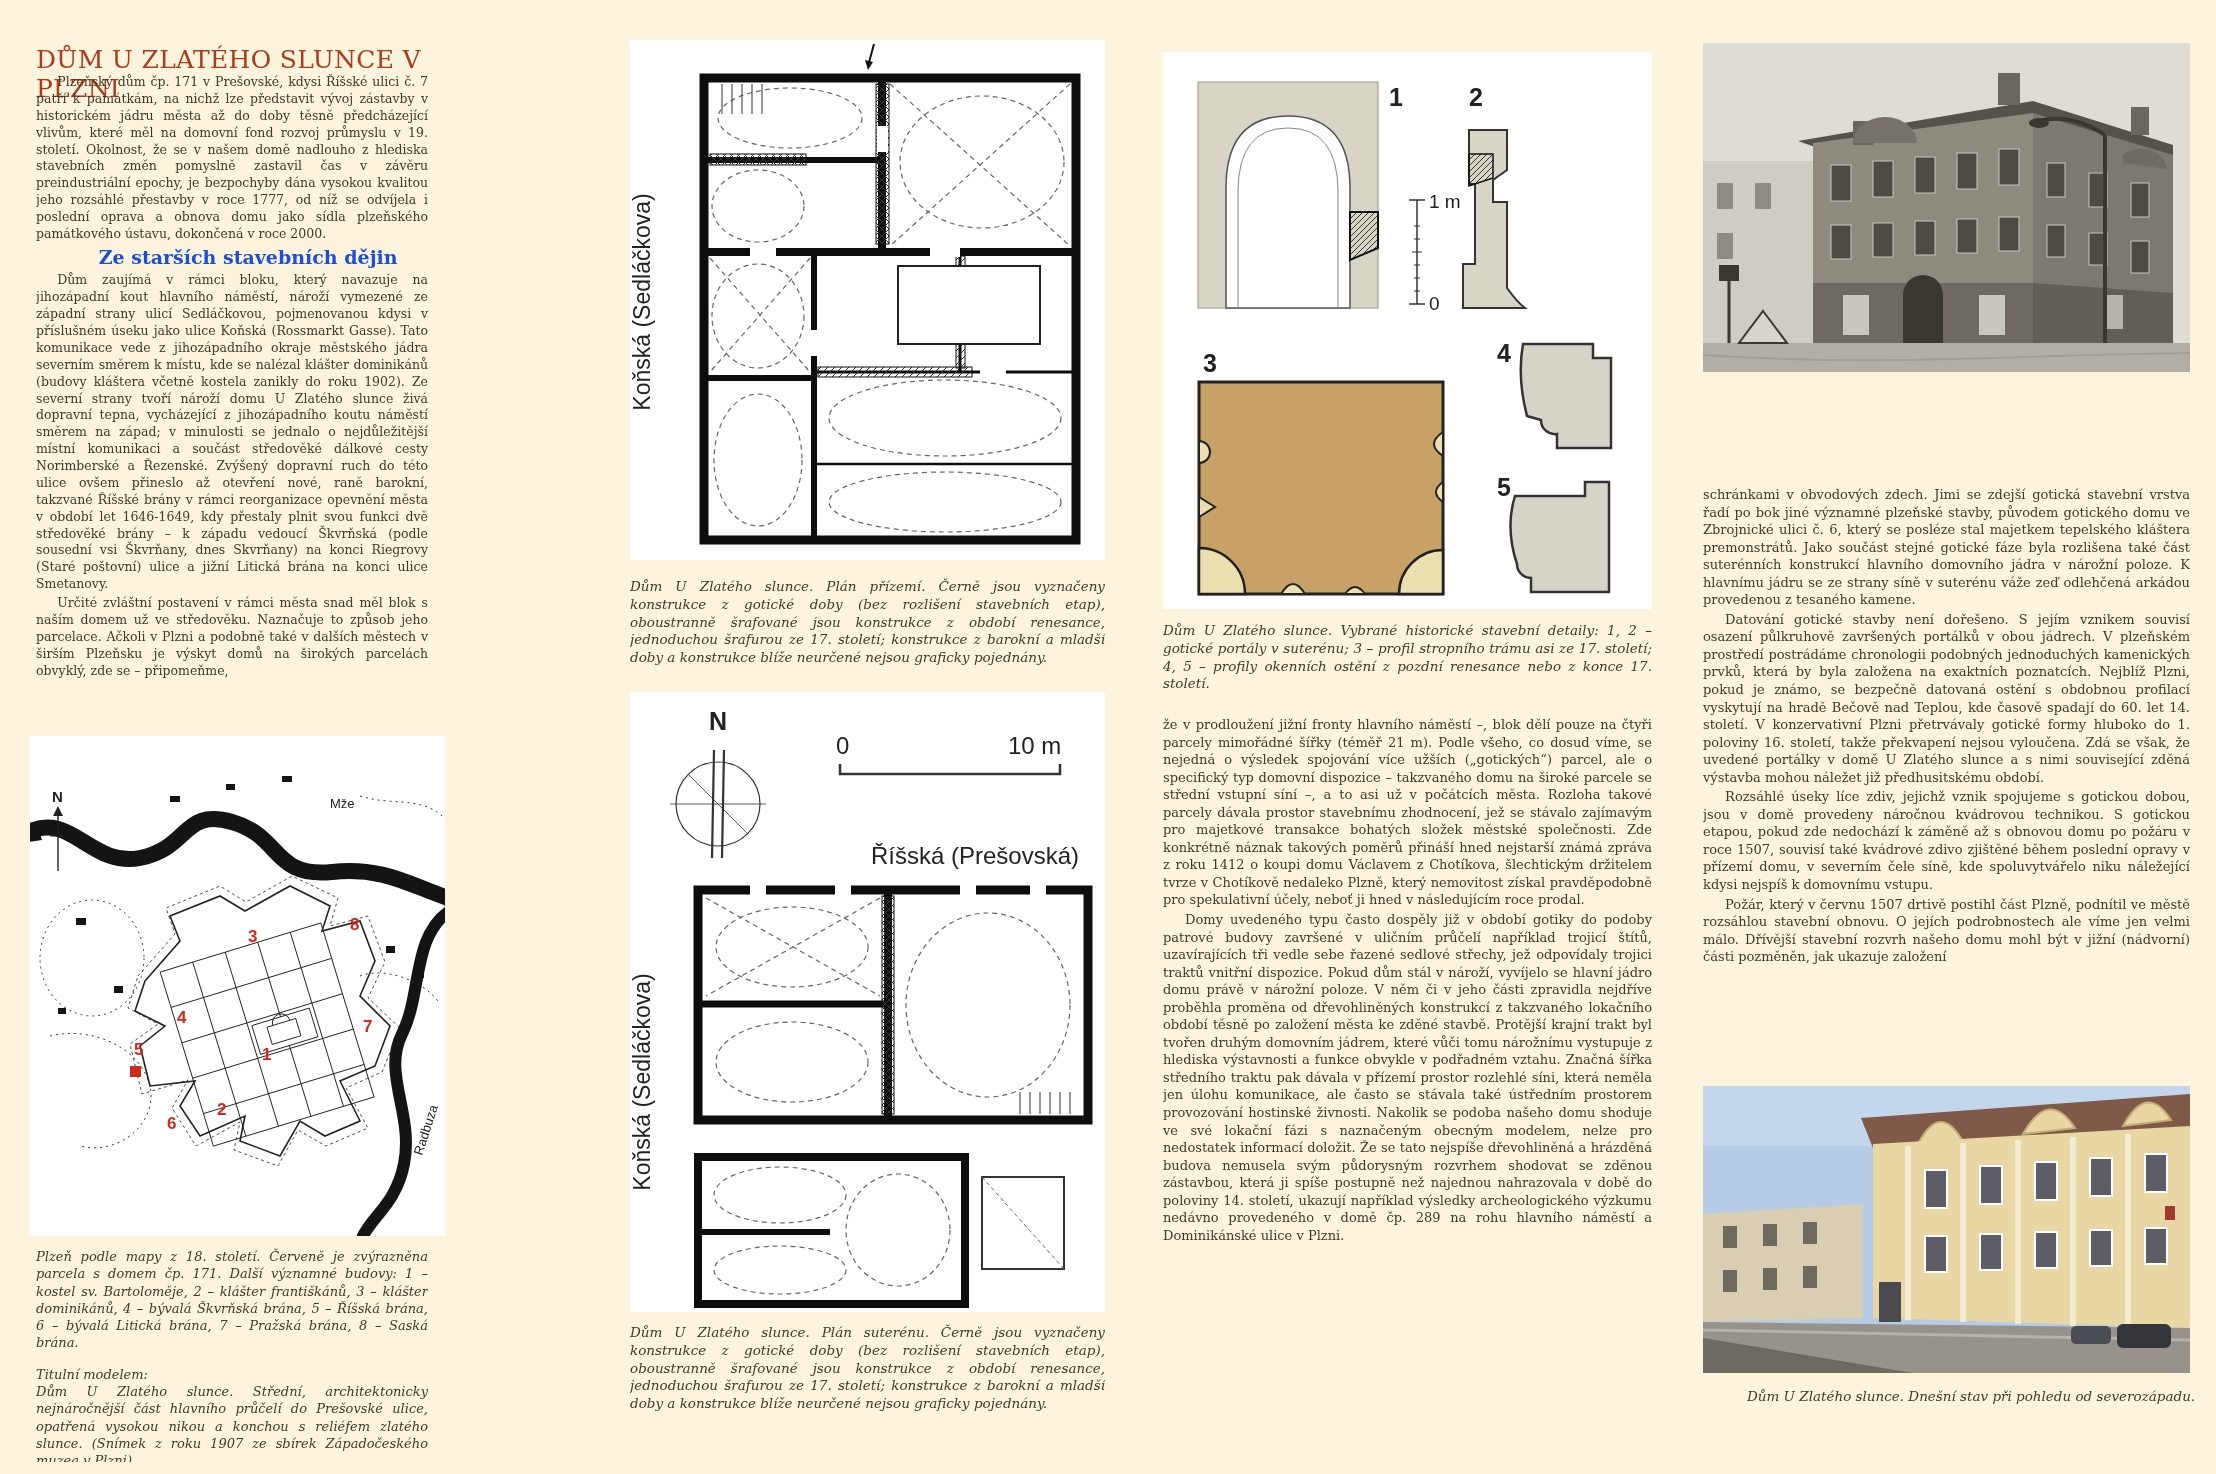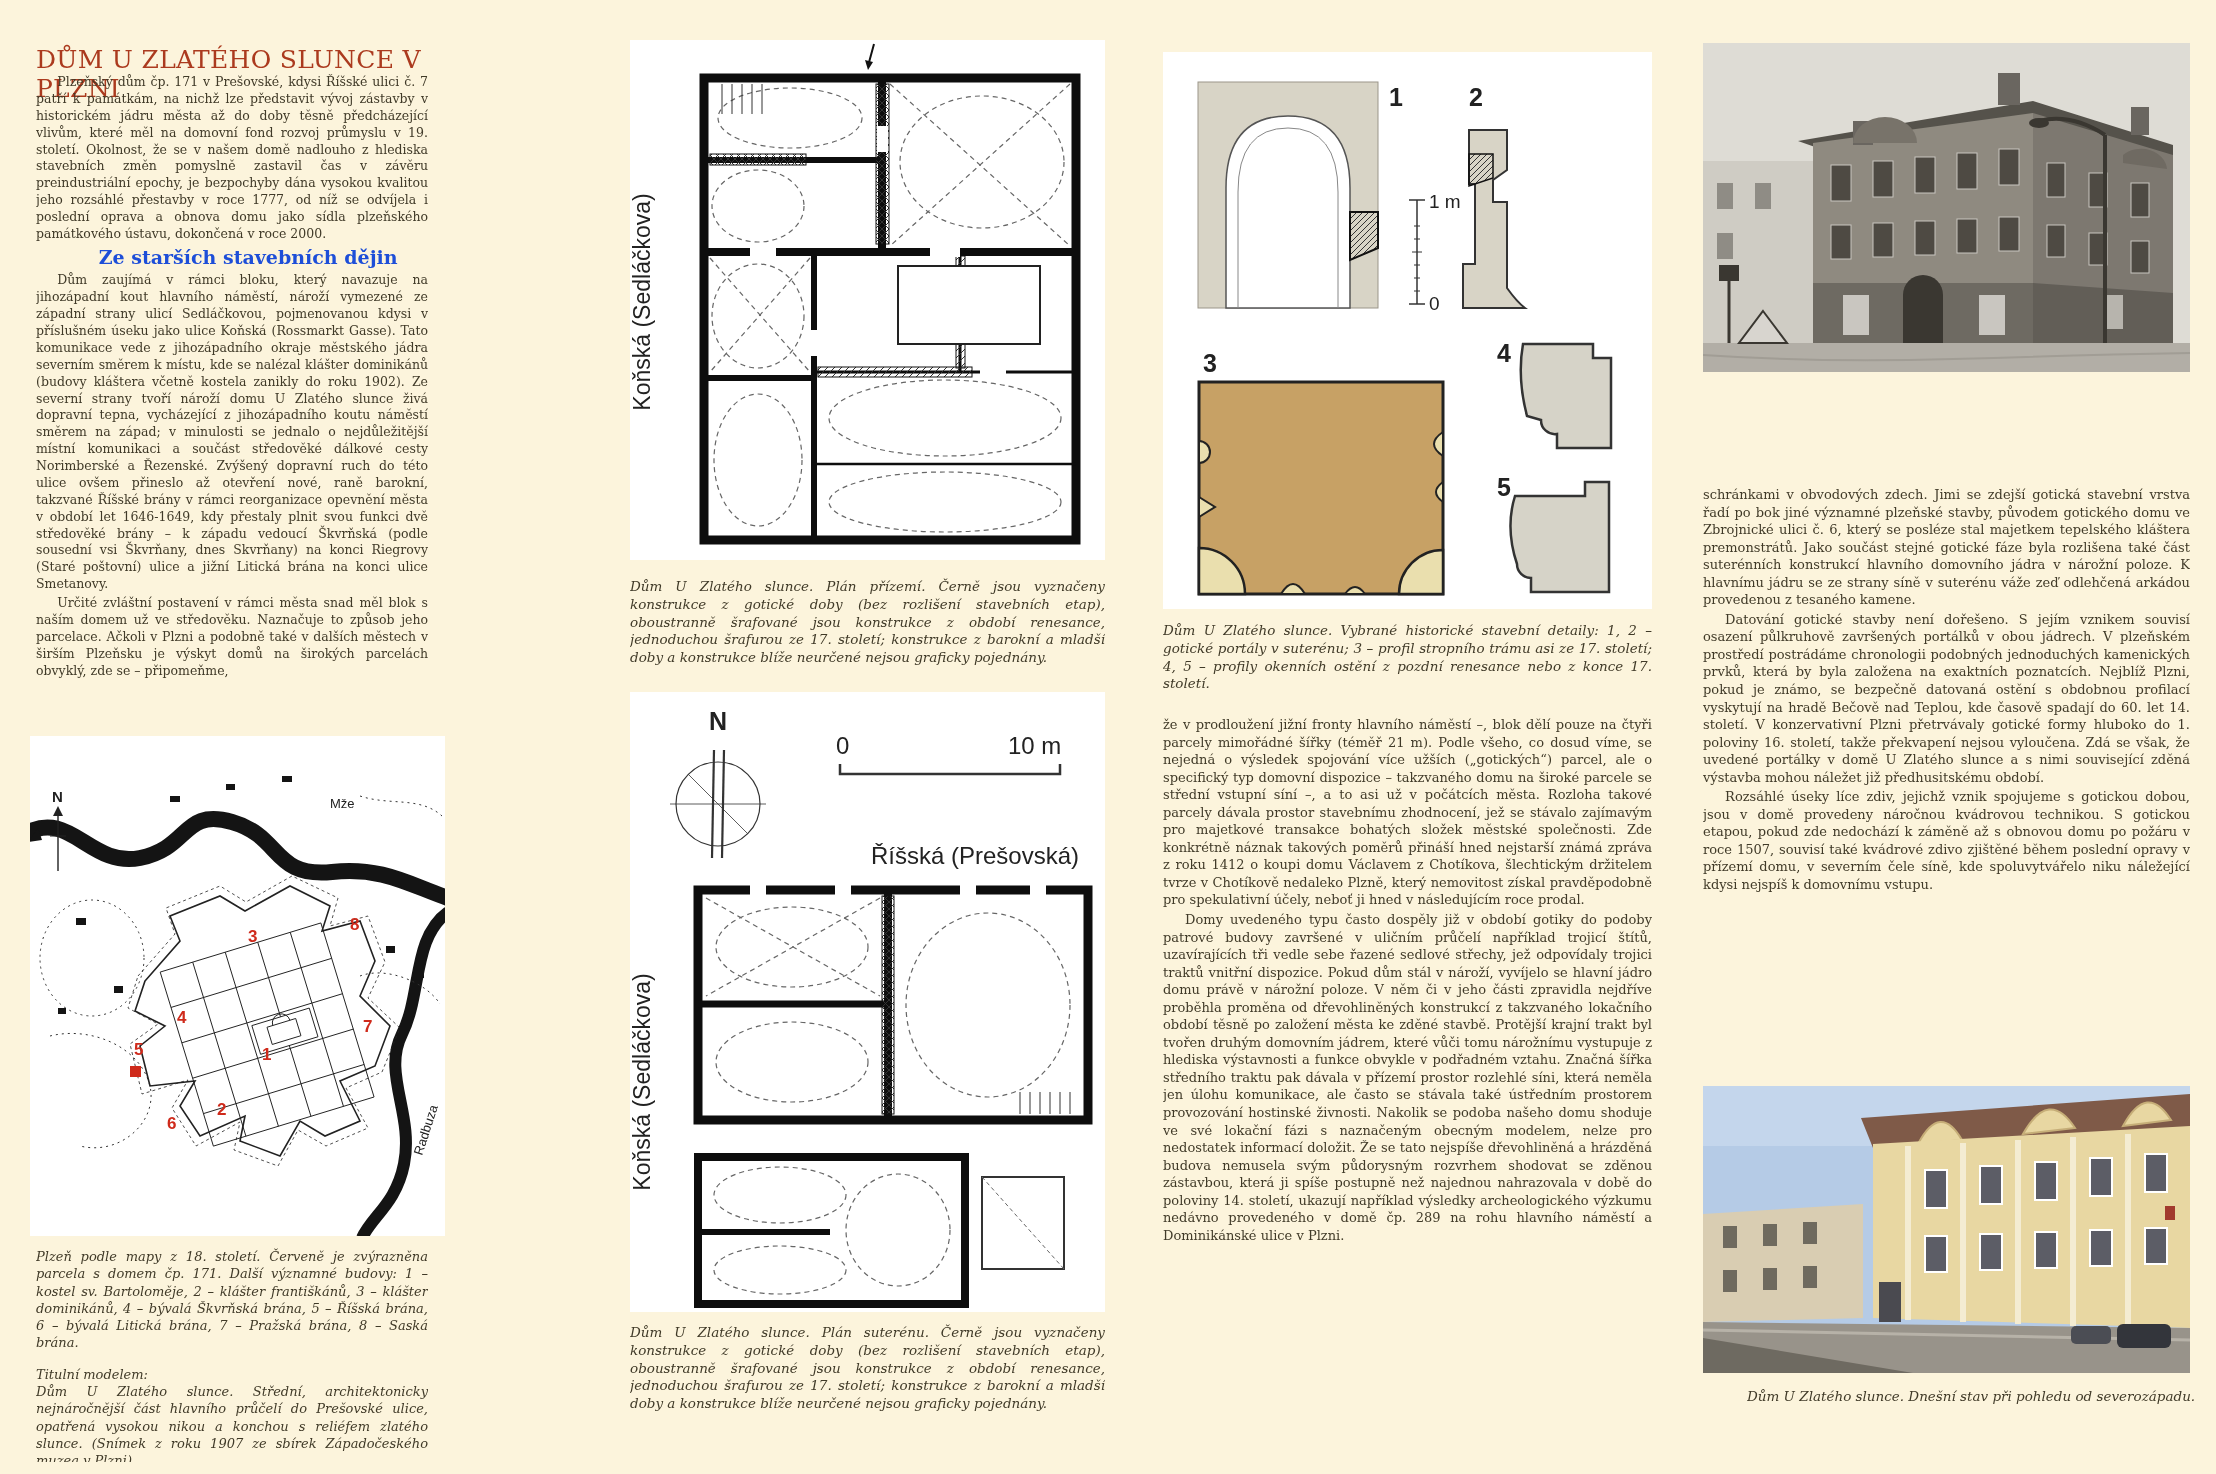--- a/index.html
+++ b/index.html
@@ -377,20 +377,21 @@
       <line x1="26" y1="236" x2="26" y2="300" stroke="#3a3731" stroke-width="3"></line>
       <rect x="16" y="222" width="20" height="16" fill="#3a3731"></rect>
     </svg>
   </figure>
 
 
   <div class="abs flow col34-text" style="left:1703px;top:486px;width:487px;height:594px;">
     <p class="cont">schránkami v obvodových zdech. Jimi se zdejší gotická stavební vrstva řadí po bok jiné významné plzeňské stavby, původem gotického domu ve Zbrojnické ulici č. 6, který se posléze stal majetkem tepelského kláštera premonstrátů. Jako součást stejné gotické fáze byla rozlišena také část suterénních konstrukcí hlavního domovního jádra v nárožní poloze. K hlavnímu jádru se ze strany síně v suterénu váže zeď odlehčená arkádou provedenou z tesaného kamene.</p>
     <p>Datování gotické stavby není dořešeno. S jejím vznikem souvisí osazení půlkruhově završených portálků v obou jádrech. V plzeňském prostředí postrádáme chronologii podobných jednoduchých kamenických prvků, která by byla založena na exaktních poznatcích. Nejblíž Plzni, pokud je známo, se bezpečně datovaná ostění s obdobnou profilací vyskytují na hradě Bečově nad Teplou, kde časově spadají do 60. let 14. století. V konzervativní Plzni přetrvávaly gotické formy hluboko do 1. poloviny 16. století, takže překvapení nejsou vyloučena. Zdá se však, že uvedené portálky v domě U Zlatého slunce a s nimi související zděná výstavba mohou náležet již předhusitskému období.</p>
     <p>Rozsáhlé úseky líce zdiv, jejichž vznik spojujeme s gotickou dobou, jsou v domě provedeny náročnou kvádrovou technikou. S gotickou etapou, pokud zde nedochází k záměně až s obnovou domu po požáru v roce 1507, souvisí také kvádrové zdivo zjištěné během poslední opravy v přízemí domu, v severním čele síně, kde spoluvytvářelo niku náležející kdysi nejspíš k domovnímu vstupu.</p>
+    <p>Požár, který v červnu 1507 drtivě postihl část Plzně, podnítil ve městě rozsáhlou stavební obnovu. O jejích podrobnostech ale víme jen velmi málo. Dřívější stavební rozvrh našeho domu mohl být v jižní (nádvorní) části pozměněn, jak ukazuje založení</p>
   </div>
 
   <figure class="abs" style="left:1703px;top:1086px;">
     <svg width="487" height="287" viewBox="0 0 487 287">
       <rect width="487" height="287" fill="#b5cbe6"></rect>
       <rect x="0" y="0" width="487" height="60" fill="#c4d6ec"></rect>
       <polygon points="0,128 160,118 160,232 0,236" fill="#d9cdb2"></polygon>
       <g fill="#6f6a5e">
         <rect x="20" y="140" width="14" height="22"></rect>
           <rect x="60" y="138" width="14" height="22"></rect>

